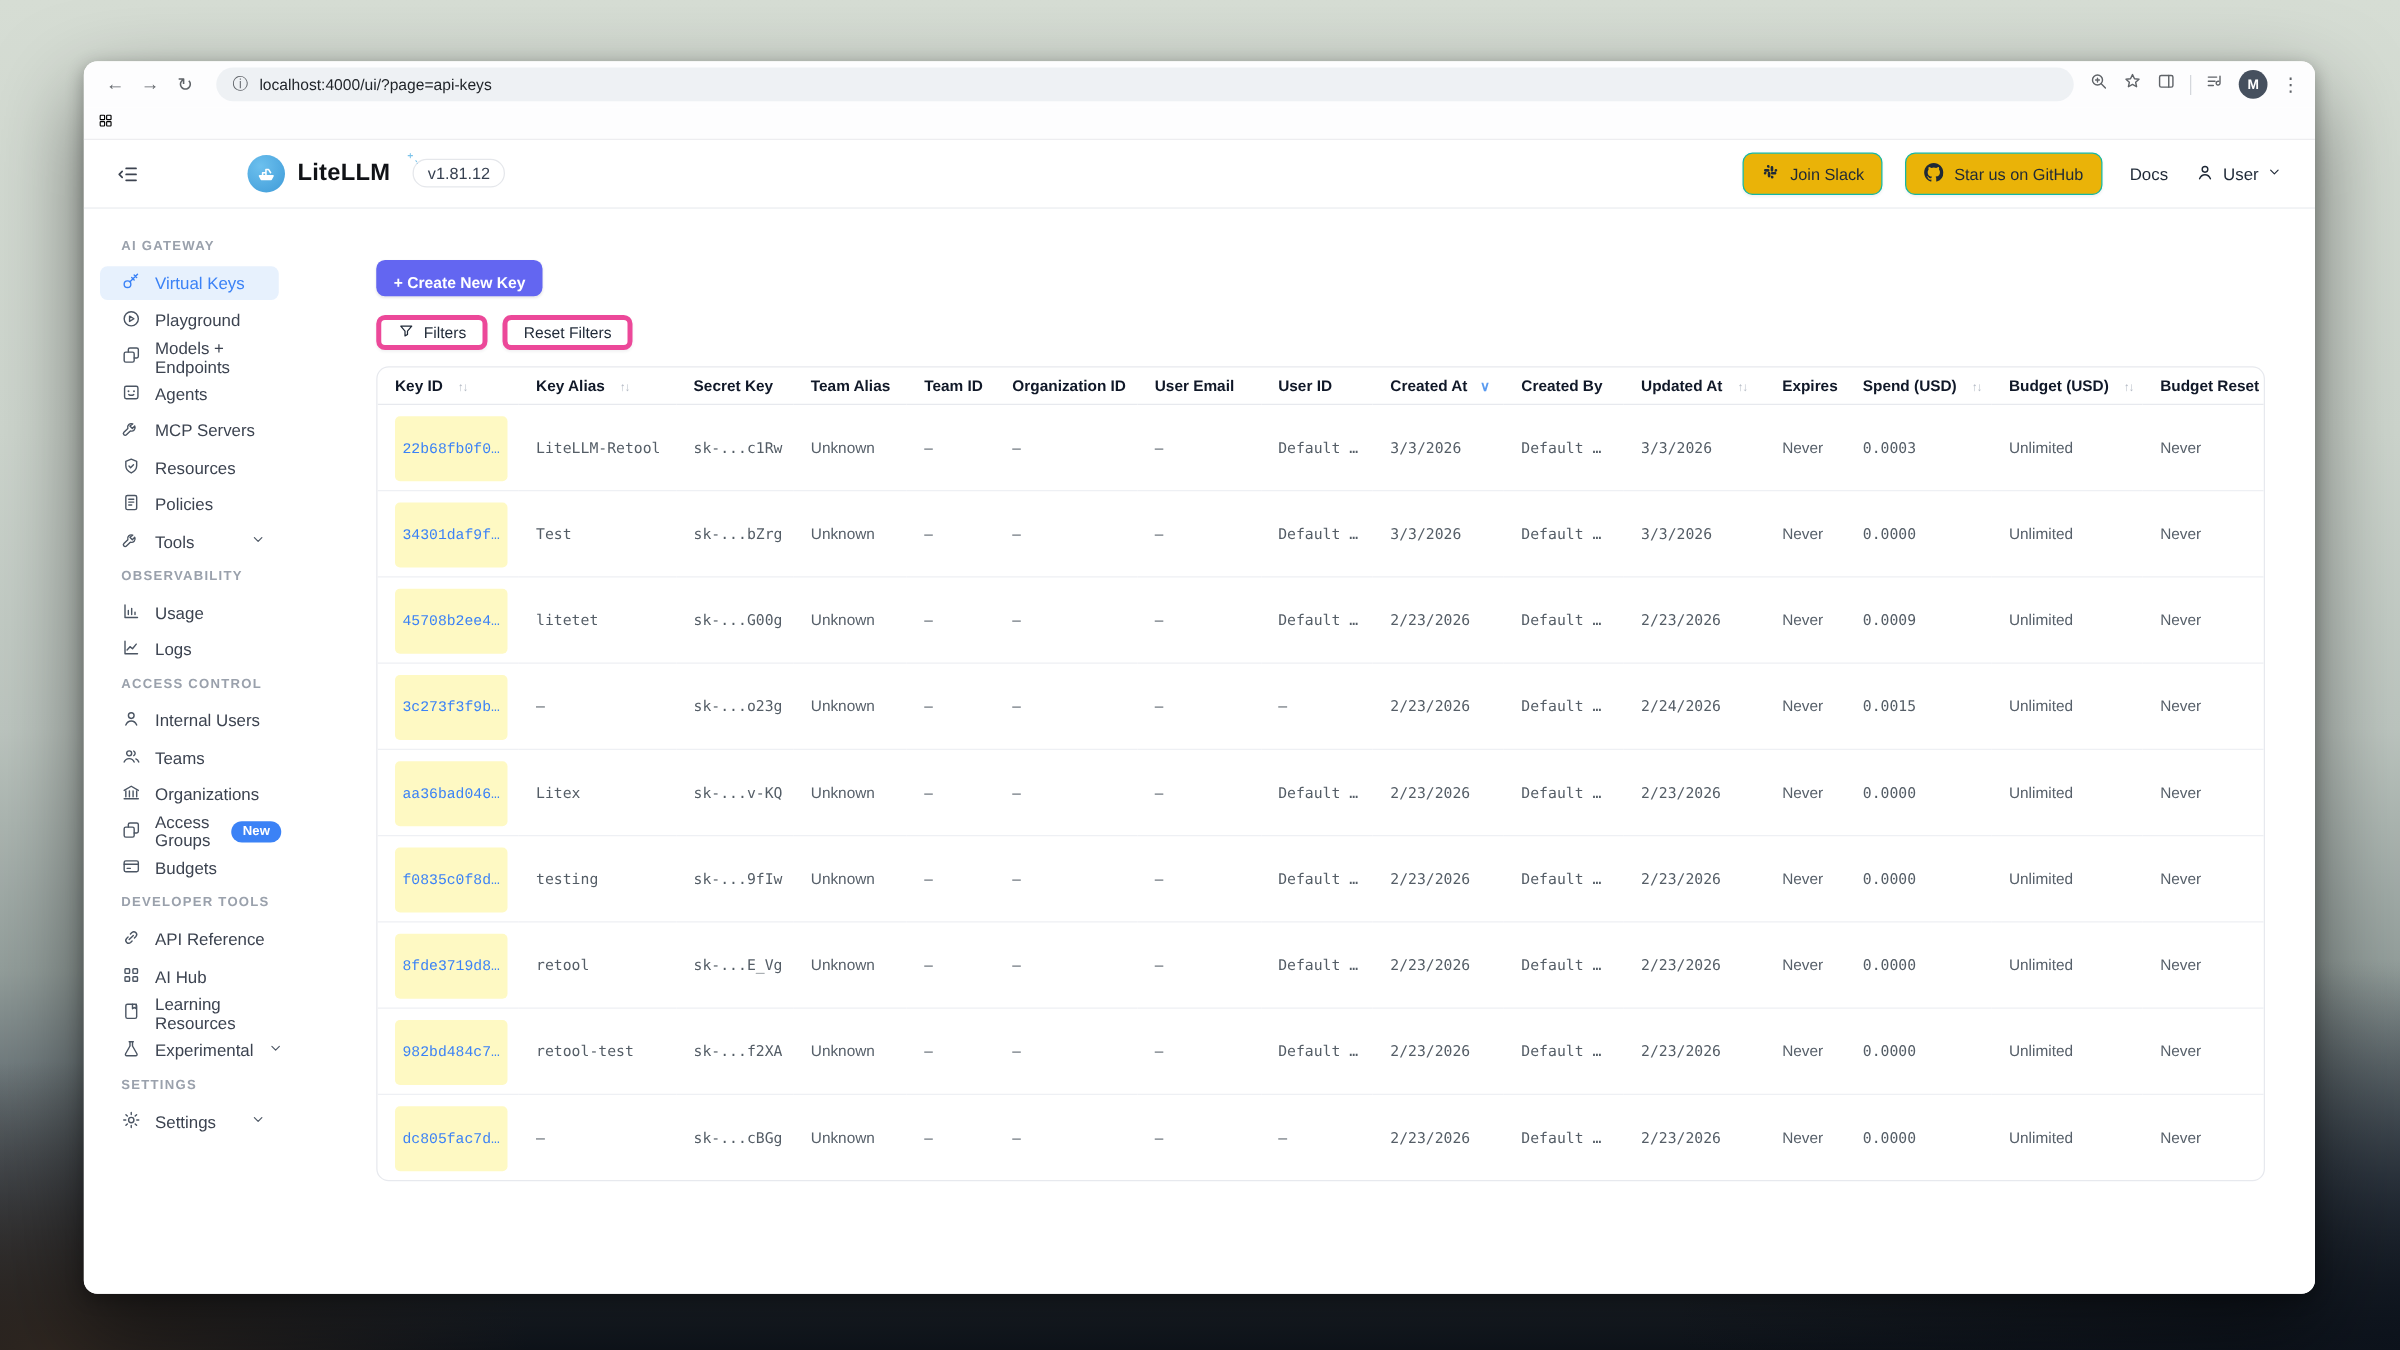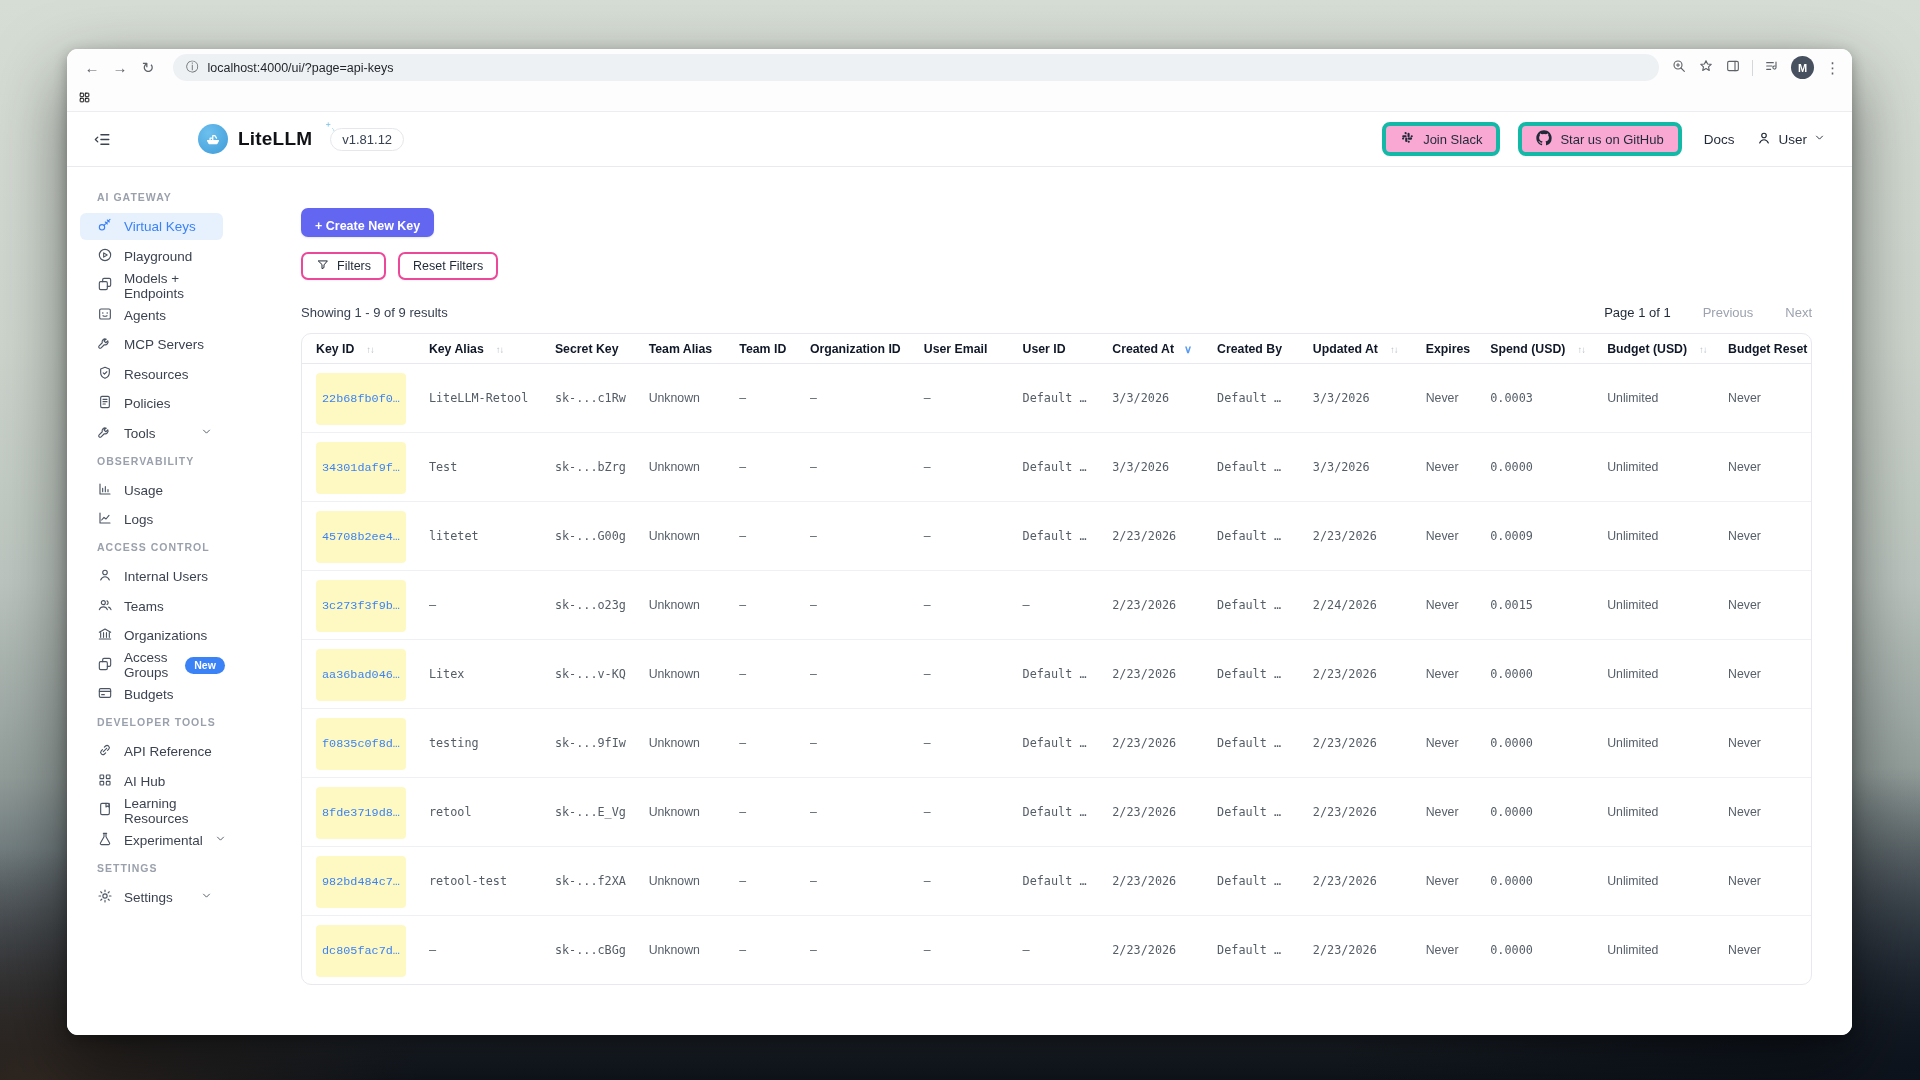--- a/index.html
+++ b/index.html
@@ -27,41 +27,41 @@
   .app-header{height:54px;display:flex;align-items:center;padding:0 26px;border-bottom:1px solid #e8eaee;background:#fff;}
   .collapse{color:#3c4350;background:none;border:none;padding:0;cursor:pointer;display:flex;}
   .brand{display:flex;align-items:center;gap:10px;margin-left:86px;}
   .logo{width:30px;height:30px;border-radius:50%;background:radial-gradient(circle at 35% 30%,#6cc0ee,#3f9bd8);
     display:flex;align-items:center;justify-content:center;}
   .brand-name{font-size:19px;font-weight:800;color:#101216;letter-spacing:.2px;}
   .ver-wrap{position:relative;margin-left:8px;}
   .ver{border:1px solid #e5e7eb;border-radius:12px;padding:3px 11px;font-size:13px;color:#374151;background:#fff;}
   .spark{position:absolute;left:-7px;top:-9px;color:#7cc3ea;}
   .hdr-right{margin-left:auto;display:flex;align-items:center;gap:18px;}
-  .obtn{display:flex;align-items:center;gap:8px;border:4px solid #14b8a6;background:#f9a8d4;border-radius:8px;
+  .obtn{display:flex;align-items:center;gap:8px;border:1px solid #14b8a6;background:#eab308;border-radius:8px;
     height:34px;padding:0 14px;font-size:13px;color:#1f2937;cursor:pointer;box-shadow:0 1px 2px rgba(16,24,40,.05);}
   .docs{font-size:13.5px;color:#1f2937;cursor:pointer;padding:0 4px;}
   .usermenu{display:flex;align-items:center;gap:6px;font-size:13.5px;color:#1f2937;cursor:pointer;}
   
   .app-body{display:flex;height:870px;background:#fff;}
   .sidebar{width:234px;padding:24px 0 0 13px;box-sizing:border-box;flex-shrink:0;overflow:hidden;}
   .sec-label{font-size:10.5px;letter-spacing:1px;color:#9aa1ac;font-weight:700;padding-left:17px;margin:8px 0 10px;}
   .sidebar .sec-label:first-child{margin-top:0;}
   .sitem{display:flex;align-items:center;gap:11px;width:143px;height:27px;border-radius:6px;
     padding:0 10px 0 17px;box-sizing:border-box;color:#3c4350;font-size:13.5px;cursor:pointer;margin-bottom:2.5px;}
   .sitem .ic{color:#4b5563;}
   .sitem.active{background:#e7f1fd;color:#3b82f6;}
   .sitem.active .ic{color:#3b82f6;}
   .sbadge{margin-left:6px;background:#3b82f6;color:#fff;font-size:10.5px;padding:2.5px 9px;border-radius:10px;font-weight:600;}
   .schev{margin-left:auto;color:#4b5563;}
   .main{flex:1;padding:41px 40px 0 0;box-sizing:border-box;min-width:0;}
   .create-btn{background:#6366f1;color:#fff;border:none;border-radius:7px;height:29px;padding:11px 14px;
     font-size:12.5px;font-weight:700;cursor:pointer;box-shadow:0 1px 2px rgba(16,24,40,.1);}
   .filter-row{display:flex;gap:12px;margin-top:15px;}
-  .fbtn{display:flex;align-items:center;gap:7px;border:2px solid #ec4899;background:#fff;border-radius:7px;
+  .fbtn{display:flex;align-items:center;gap:7px;border:4px solid #ec4899;background:#fff;border-radius:7px;
     height:28px;padding:0 13px;font-size:12.5px;color:#1f2937;cursor:pointer;box-shadow:0 1px 2px rgba(16,24,40,.05);}
   .results-row{display:flex;align-items:center;justify-content:space-between;margin-top:25px;}
   .summary{font-size:13px;color:#374151;}
   .pager{display:flex;align-items:center;gap:32px;}
   .pageinfo{font-size:13px;color:#1f2937;font-weight:500;}
   .pglink{font-size:13px;color:#9ca3af;background:none;border:none;cursor:default;padding:0;}
   
   .tablebox{margin-top:13px;border:1px solid #e7e9ee;border-radius:10px;overflow:hidden;background:#fff;}
   table{border-collapse:collapse;table-layout:fixed;width:100%;}
   th{height:29px;text-align:left;font-size:12.3px;font-weight:700;color:#101828;
@@ -344,28 +344,20 @@
           <button class="fbtn">
             <span id="i-funnel"><svg width="14" height="14" viewBox="0 0 24 24" fill="none" stroke="currentColor" stroke-width="1.7" stroke-linecap="round" stroke-linejoin="round">
                   <path d="M4.5 5h15l-5.8 6.8v4.7l-3.4 1.8v-6.5z"></path>
                 </svg></span>
             <span>Filters</span>
           </button>
           <button class="fbtn">
             <span>Reset Filters</span>
           </button>
         </div>
-        <div class="results-row">
-          <span class="summary">Showing 1 - 9 of 9 results</span>
-          <span class="pager">
-            <span class="pageinfo">Page 1 of 1</span>
-            <button class="pglink">Previous</button>
-            <button class="pglink">Next</button>
-          </span>
-        </div>
         <div class="tablebox">
           <table>
             <colgroup id="cols">
                 <col style="width: 112px;">
                 <col style="width: 125px;">
                 <col style="width: 93px;">
                 <col style="width: 90px;">
                 <col style="width: 70px;">
                 <col style="width: 113px;">
                 <col style="width: 98px;">

